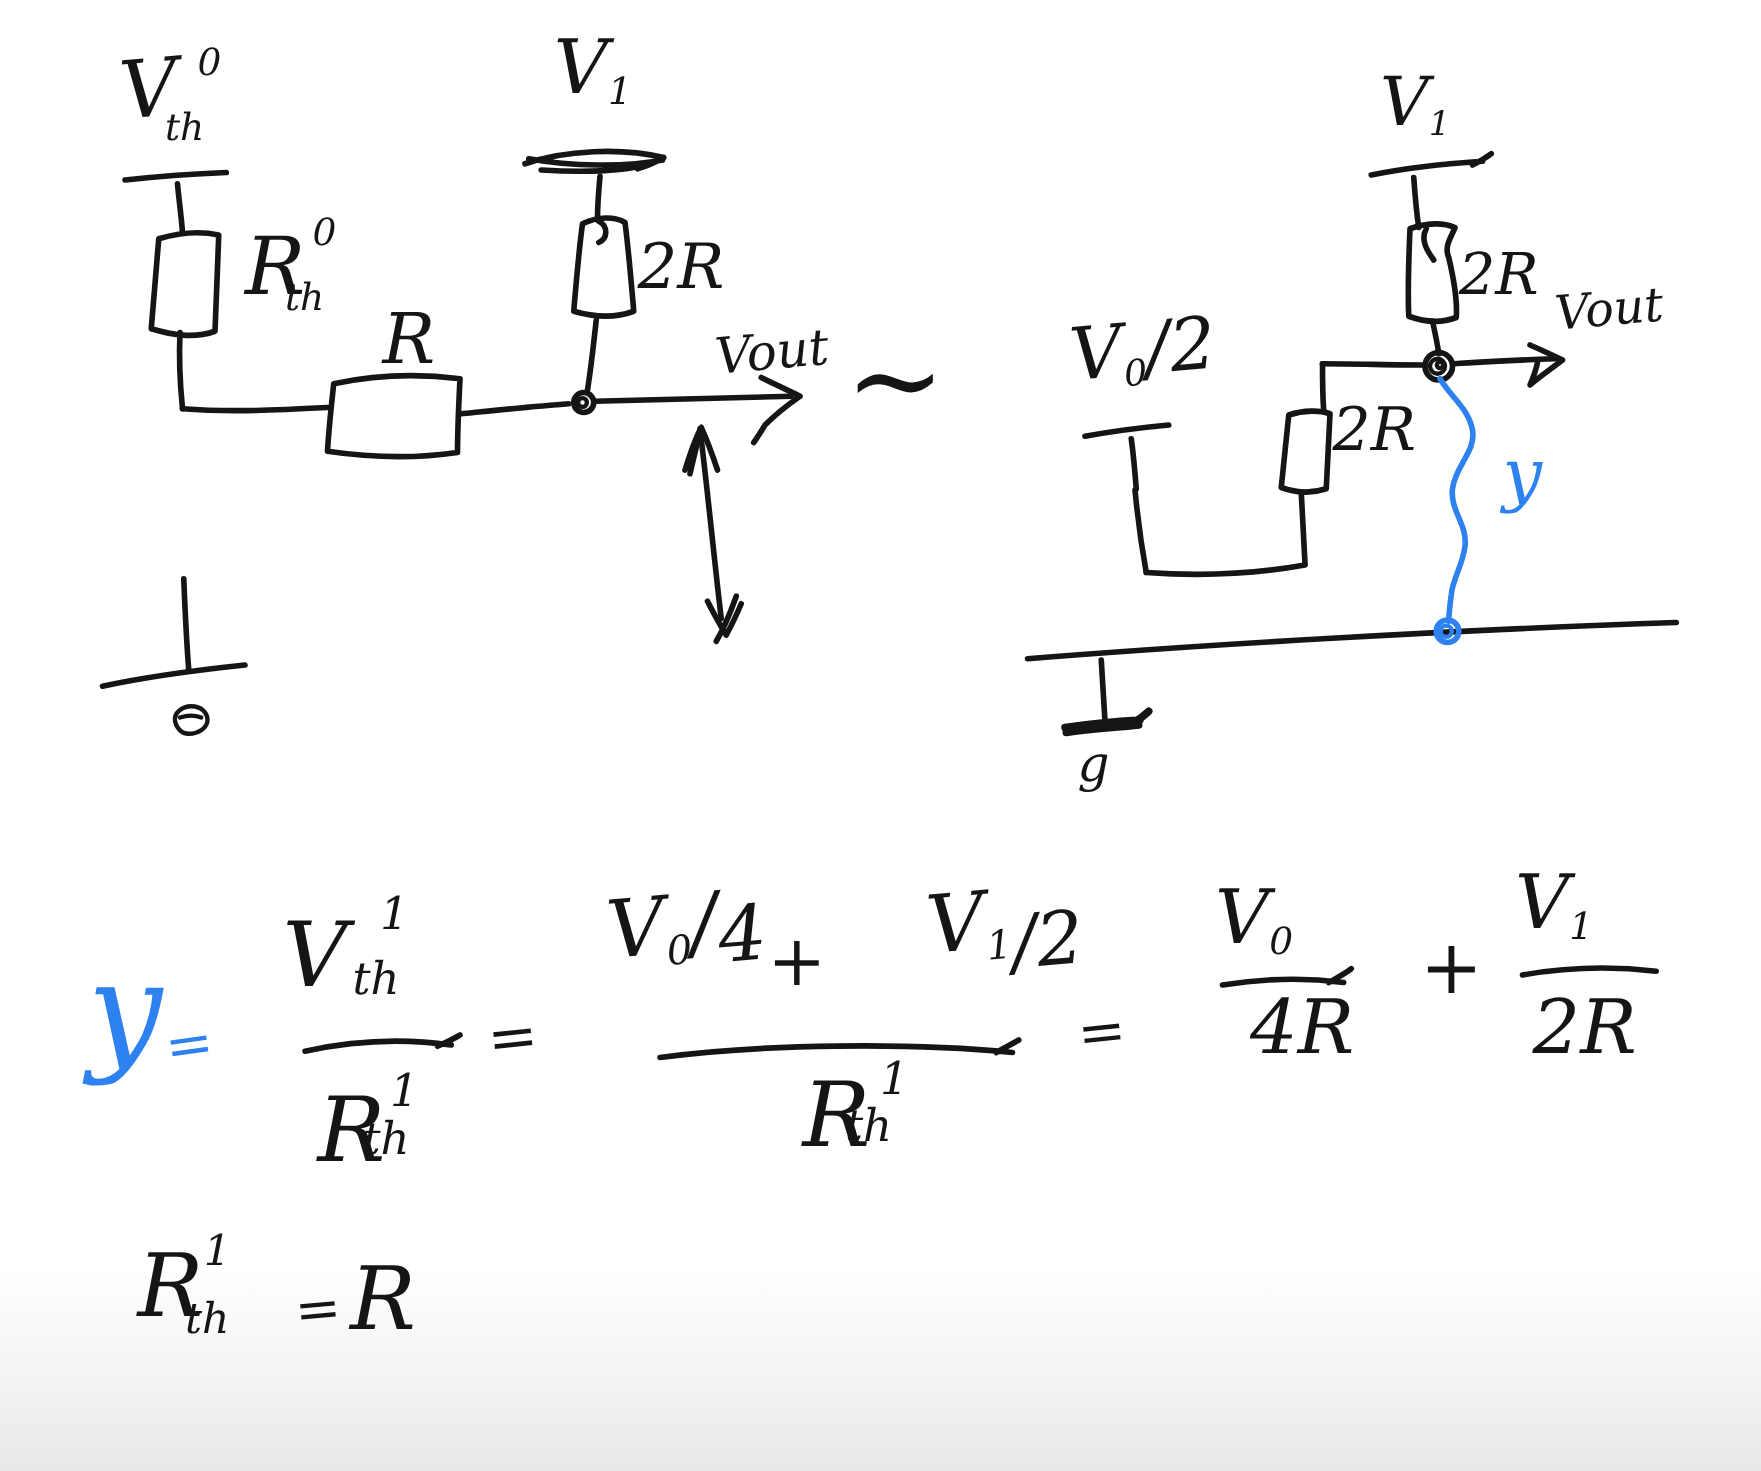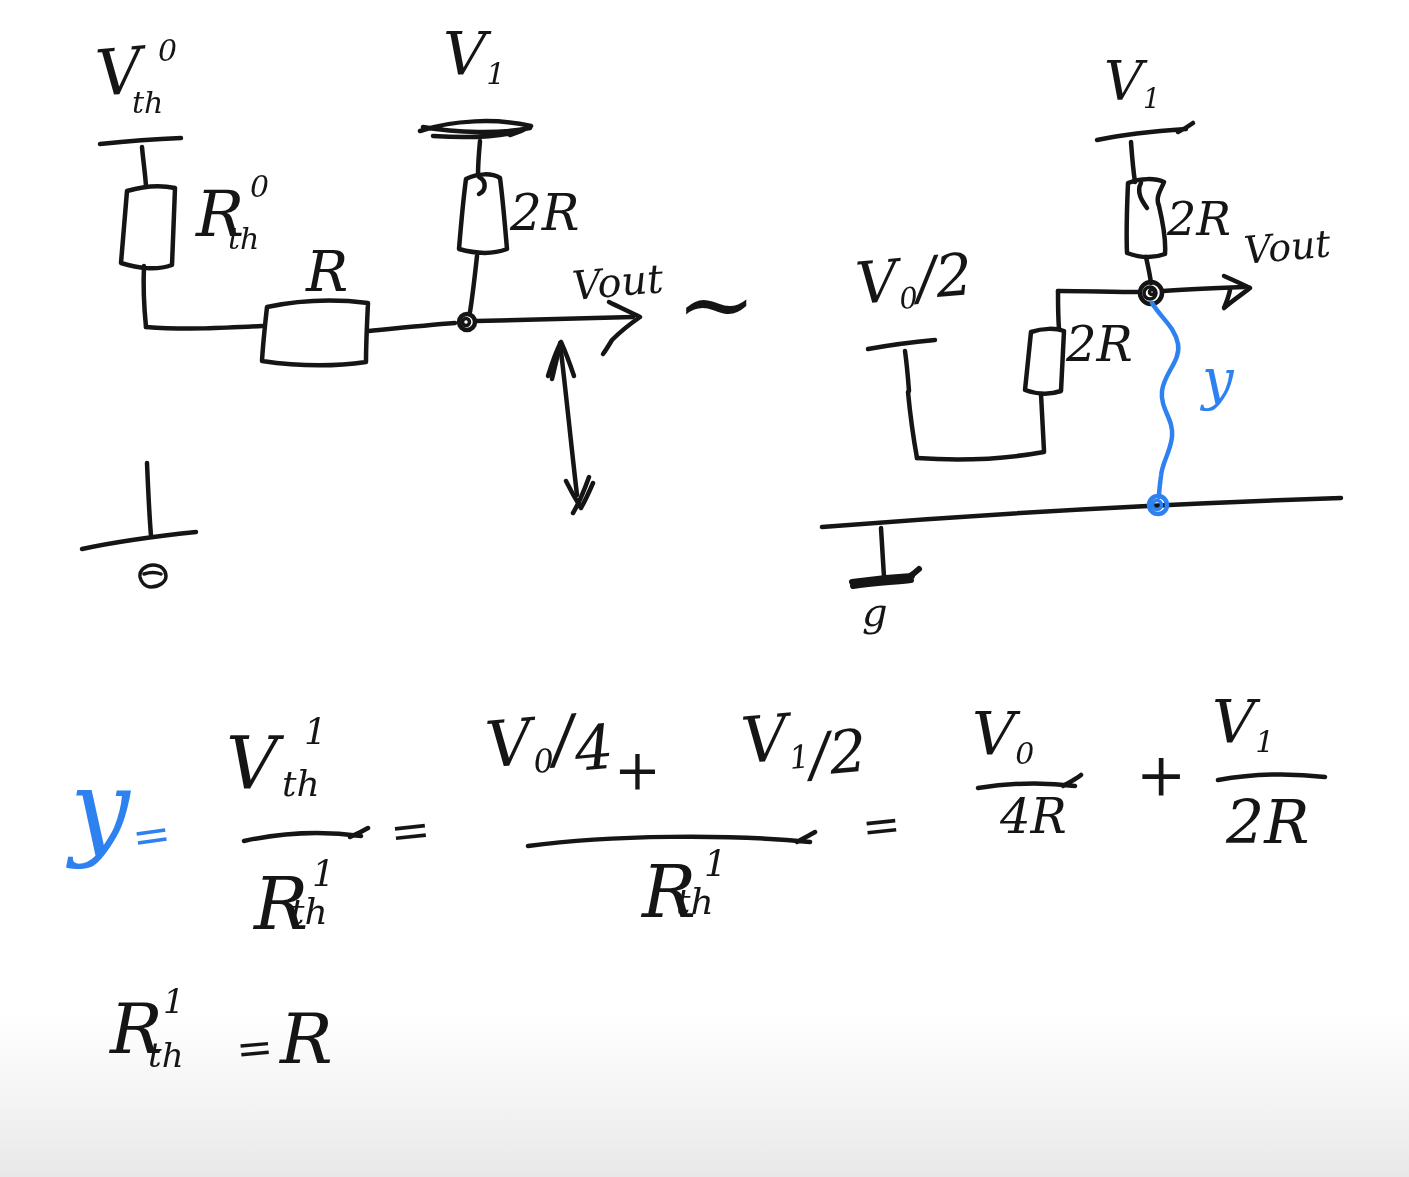--- a/index.html
+++ b/index.html
@@ -165,21 +165,21 @@
   <div class="lbl rot-m5" style="left:486px; top:708px; font-size:64px;"><span>V</span><span class="sub">0</span><span>/</span><span class="low4">4</span></div>
   <div class="lbl" style="left:614px; top:742px; font-size:56px;"><span>+</span></div>
   <div class="lbl rot-m5" style="left:742px; top:704px; font-size:64px;"><span>V</span><span class="sub">1</span><span class="low"><span>/</span><span>2</span></span></div>
   <div class="lbl" style="left:642px; top:856px; font-size:72px;"><span>R</span></div>
   <div class="lbl" style="left:704px; top:846px; font-size:36px;"><span>1</span></div>
   <div class="lbl" style="left:676px; top:884px; font-size:36px;"><span>th</span></div>
 
   <div class="lbl rot-m6" style="left:862px; top:802px; font-size:46px;"><span>=</span></div>
 
   <div class="lbl" style="left:972px; top:704px; font-size:60px;"><span>V</span><span class="sub">0</span></div>
-  <div class="lbl" style="left:1000px; top:792px; font-size:48px;"><span>4R</span></div>
+  <div class="lbl" style="left:1000px; top:792px; font-size:60px;"><span>4R</span></div>
 
   <div class="lbl" style="left:1136px; top:744px; font-size:60px;"><span>+</span></div>
 
   <div class="lbl" style="left:1212px; top:692px; font-size:60px;"><span>V</span><span class="sub">1</span></div>
   <div class="lbl" style="left:1226px; top:792px; font-size:60px;"><span>2R</span></div>
 
   <div class="lbl" style="left:110px; top:994px; font-size:70px;"><span>R</span></div>
   <div class="lbl" style="left:163px; top:984px; font-size:34px;"><span>1</span></div>
   <div class="lbl" style="left:148px; top:1038px; font-size:34px;"><span>th</span></div>
   <div class="lbl rot-m5" style="left:236px; top:1026px; font-size:44px;"><span>=</span></div>

